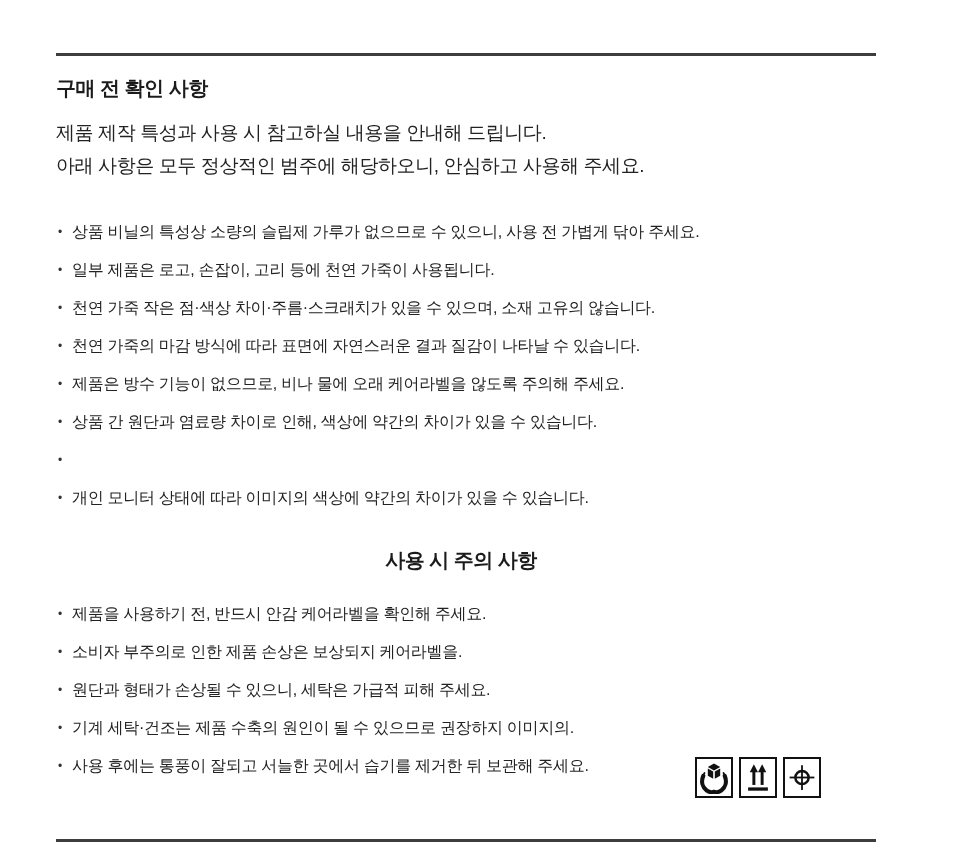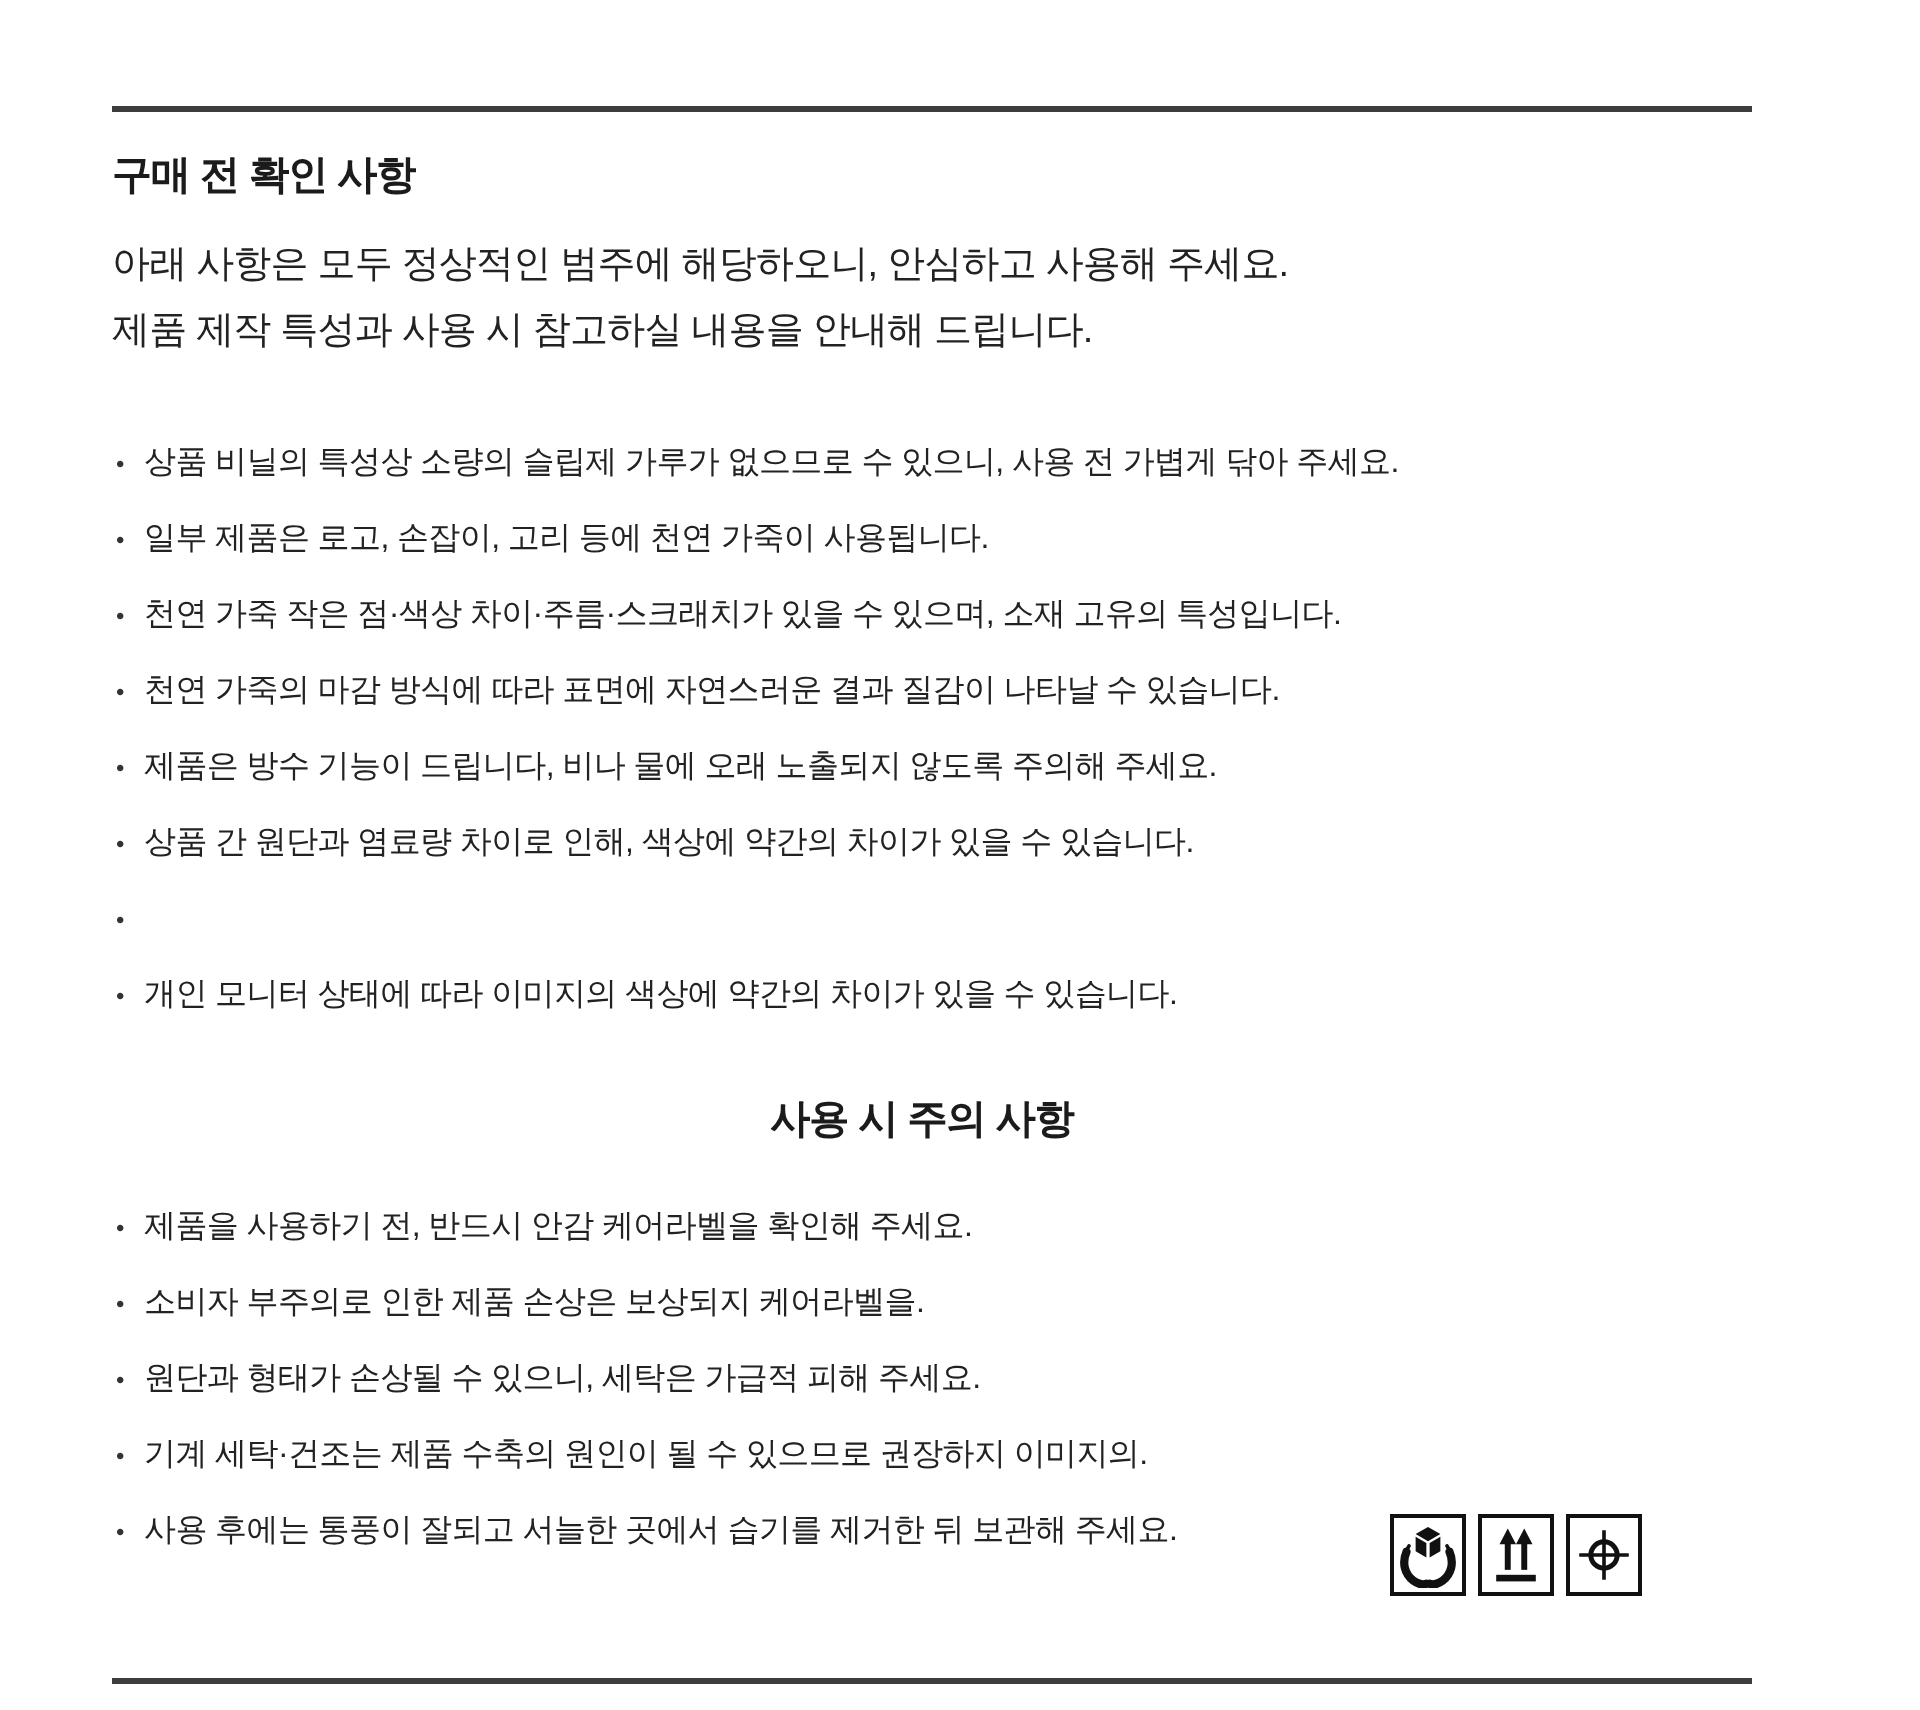--- a/index.html
+++ b/index.html
@@ -70,44 +70,44 @@
 
 <div class="page">
 
   <div class="rule top"></div>
 
   <div class="content">
 
     <h1 class="sec">구매 전 확인 사항</h1>
 
     <div class="intro">
+      <div>제품 제작 특성과 사용 시 참고하실 내용을 안내해 드립니다.</div>
       <div>아래 사항은 모두 정상적인 범주에 해당하오니, 안심하고 사용해 주세요.</div>
-      <div>제품 제작 특성과 사용 시 참고하실 내용을 안내해 드립니다.</div>
     </div>
 
     <ul class="bullets">
       <li>
           <span class="dot">•</span>
           <span>상품 비닐의 특성상 소량의 슬립제 가루가 없으므로 수 있으니, 사용 전 가볍게 닦아 주세요.</span>
         </li>
       <li>
           <span class="dot">•</span>
           <span>일부 제품은 로고, 손잡이, 고리 등에 천연 가죽이 사용됩니다.</span>
         </li>
       <li>
           <span class="dot">•</span>
-          <span>천연 가죽 작은 점·색상 차이·주름·스크래치가 있을 수 있으며, 소재 고유의 특성입니다.</span>
+          <span>천연 가죽 작은 점·색상 차이·주름·스크래치가 있을 수 있으며, 소재 고유의 않습니다.</span>
         </li>
       <li>
           <span class="dot">•</span>
           <span>천연 가죽의 마감 방식에 따라 표면에 자연스러운 결과 질감이 나타날 수 있습니다.</span>
         </li>
       <li>
           <span class="dot">•</span>
-          <span>제품은 방수 기능이 드립니다, 비나 물에 오래 노출되지 않도록 주의해 주세요.</span>
+          <span>제품은 방수 기능이 없으므로, 비나 물에 오래 케어라벨을 않도록 주의해 주세요.</span>
         </li>
       <li>
           <span class="dot">•</span>
           <span>상품 간 원단과 염료량 차이로 인해, 색상에 약간의 차이가 있을 수 있습니다.</span>
         </li>
       <li>
           <span class="dot">•</span>
         </li>
       <li>
           <span class="dot">•</span>

